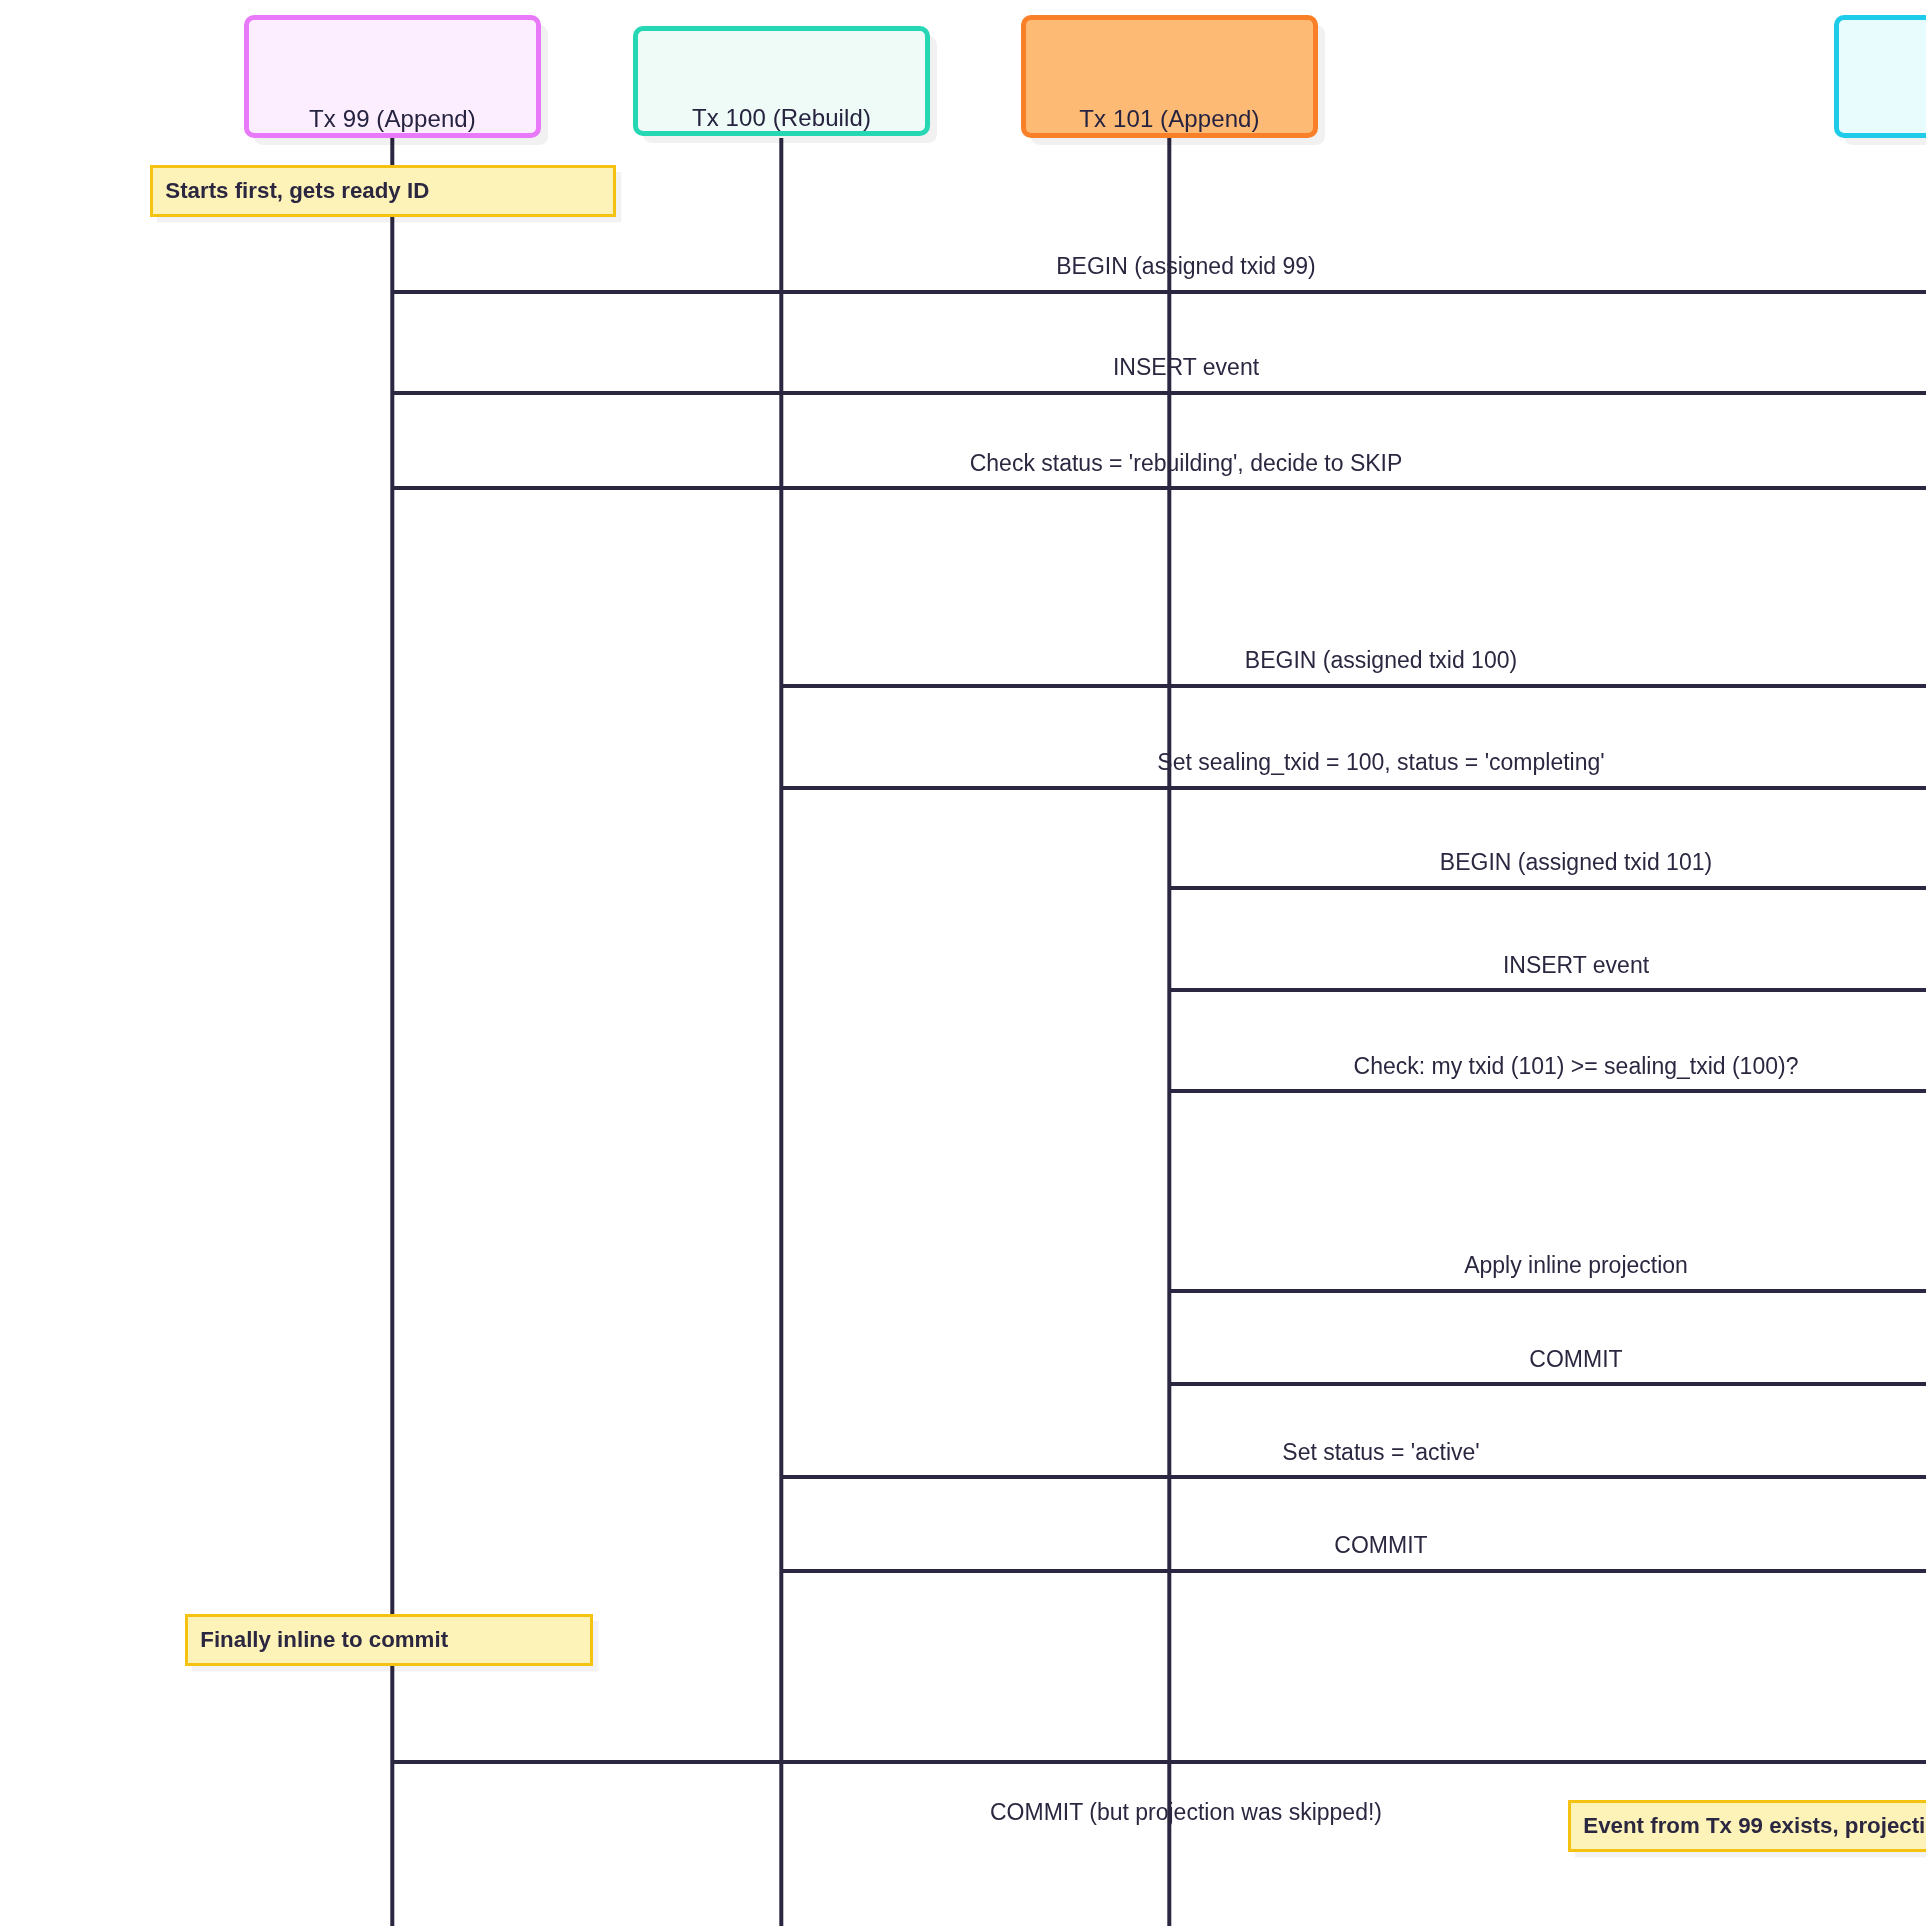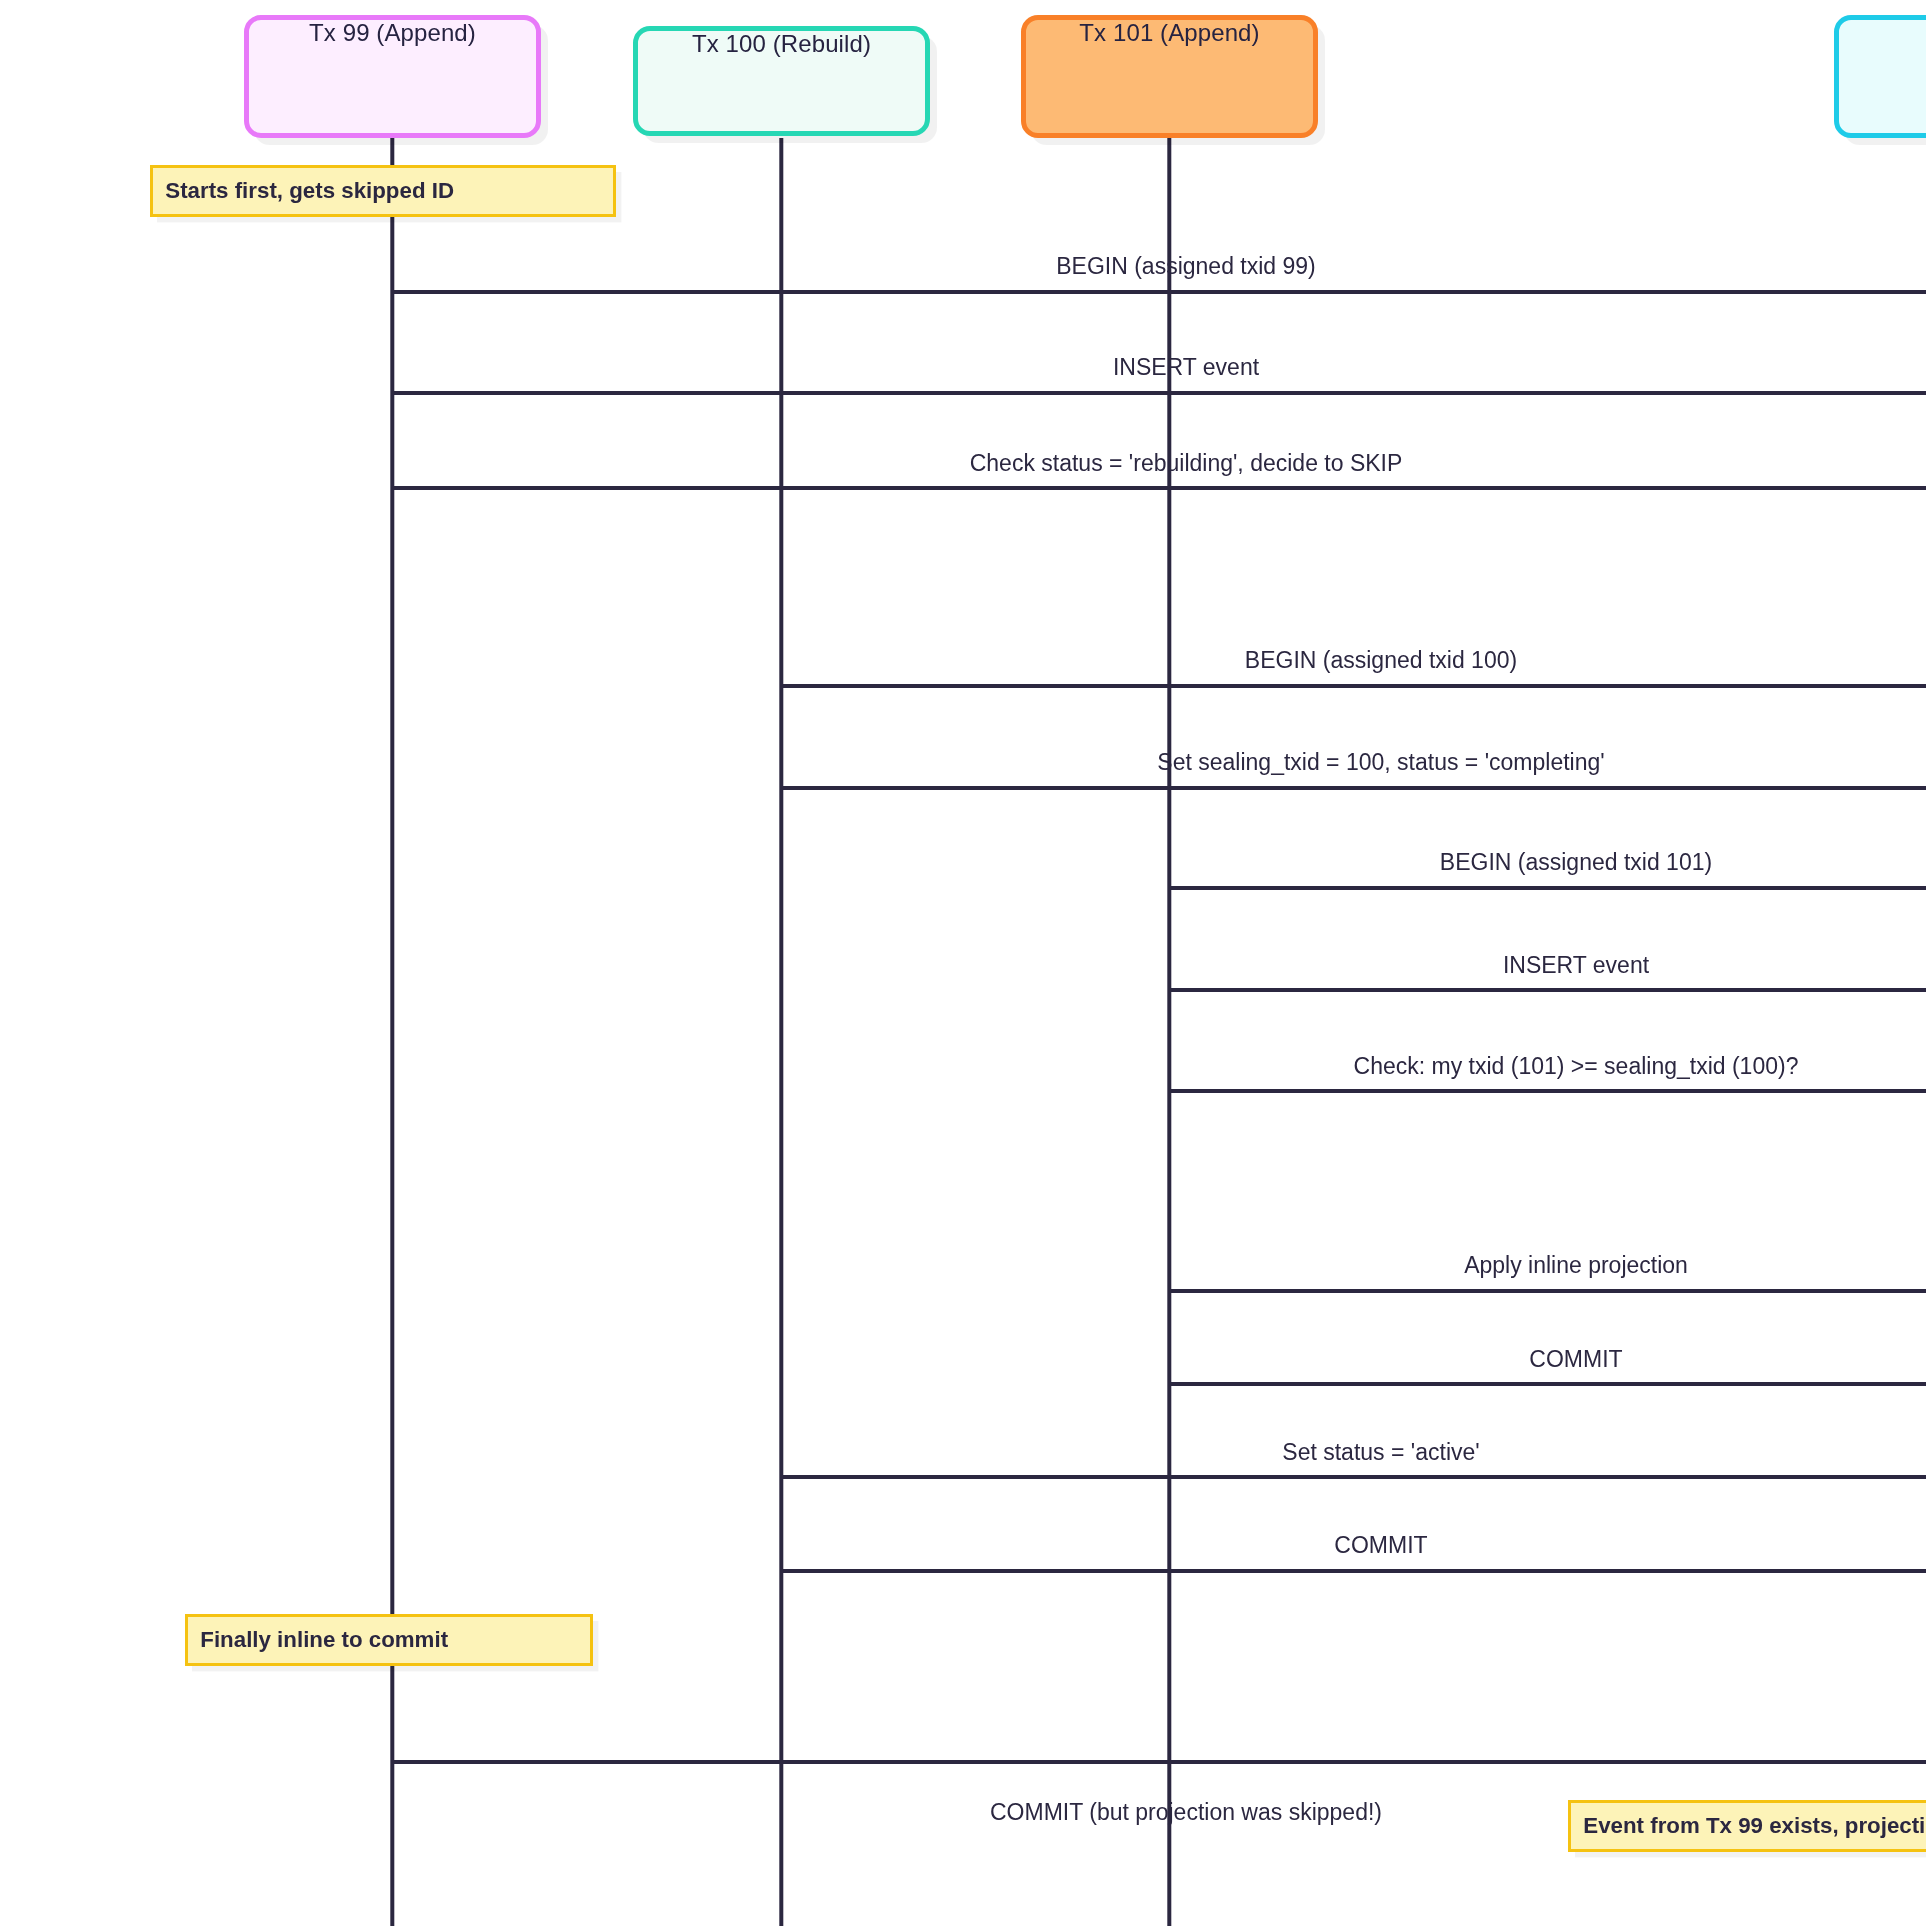--- a/index.html
+++ b/index.html
@@ -24,25 +24,25 @@
     position: absolute;
     width: 3.5px;
     background: #2b2740;
     transform: translateX(-1.7px);
   }
 
   
   .actor-box {
     position: absolute;
     box-sizing: border-box;
-    border-radius: 17px;
+    border-radius: 10px;
     border-style: solid;
     border-width: 5.4px;
     display: flex;
-    align-items: flex-start;
+    align-items: flex-end;
     justify-content: center;
     box-shadow: 8.5px 8.5px 0 -1.5px rgba(0,0,0,0.055);
   }
   .actor-label {
     font-size: 24px;
     color: #262341;
     letter-spacing: 0.1px;
     white-space: nowrap;
     text-align: center;
     line-height: 1.1;
@@ -120,21 +120,21 @@
     <div class="msg-label" style="left: 1576px; top: 1277px;">Apply inline projection</div>
     <div class="msg" style="left: 1169px; top: 1382px; width: 800px;"></div>
     <div class="msg-label" style="left: 1576px; top: 1371px;">COMMIT</div>
     <div class="msg" style="left: 781px; top: 1475px; width: 1188px;"></div>
     <div class="msg-label" style="left: 1381px; top: 1464px;">Set status = 'active'</div>
     <div class="msg" style="left: 781px; top: 1569px; width: 1188px;"></div>
     <div class="msg-label" style="left: 1381px; top: 1557px;">COMMIT</div>
     <div class="msg" style="left: 392px; top: 1760px; width: 1577px;"></div>
     <div class="msg-label" style="left: 1186px; top: 1824px;">COMMIT (but projection was skipped!)</div>
     <div class="note" style="left: 150px; top: 165px; width: 466px; height: 52px;">
-      <div class="note-text">Starts first, gets skipped ID</div>
+      <div class="note-text">Starts first, gets ready ID</div>
     </div>
     <div class="note" style="left: 185px; top: 1614px; width: 408px; height: 52px;">
       <div class="note-text">Finally inline to commit</div>
     </div>
     <div class="note" style="left: 1568px; top: 1800px; width: 801px; height: 52px;">
       <div class="note-text">Event from Tx 99 exists, projection not applied 💀</div>
     </div>
   </div>
 
 

